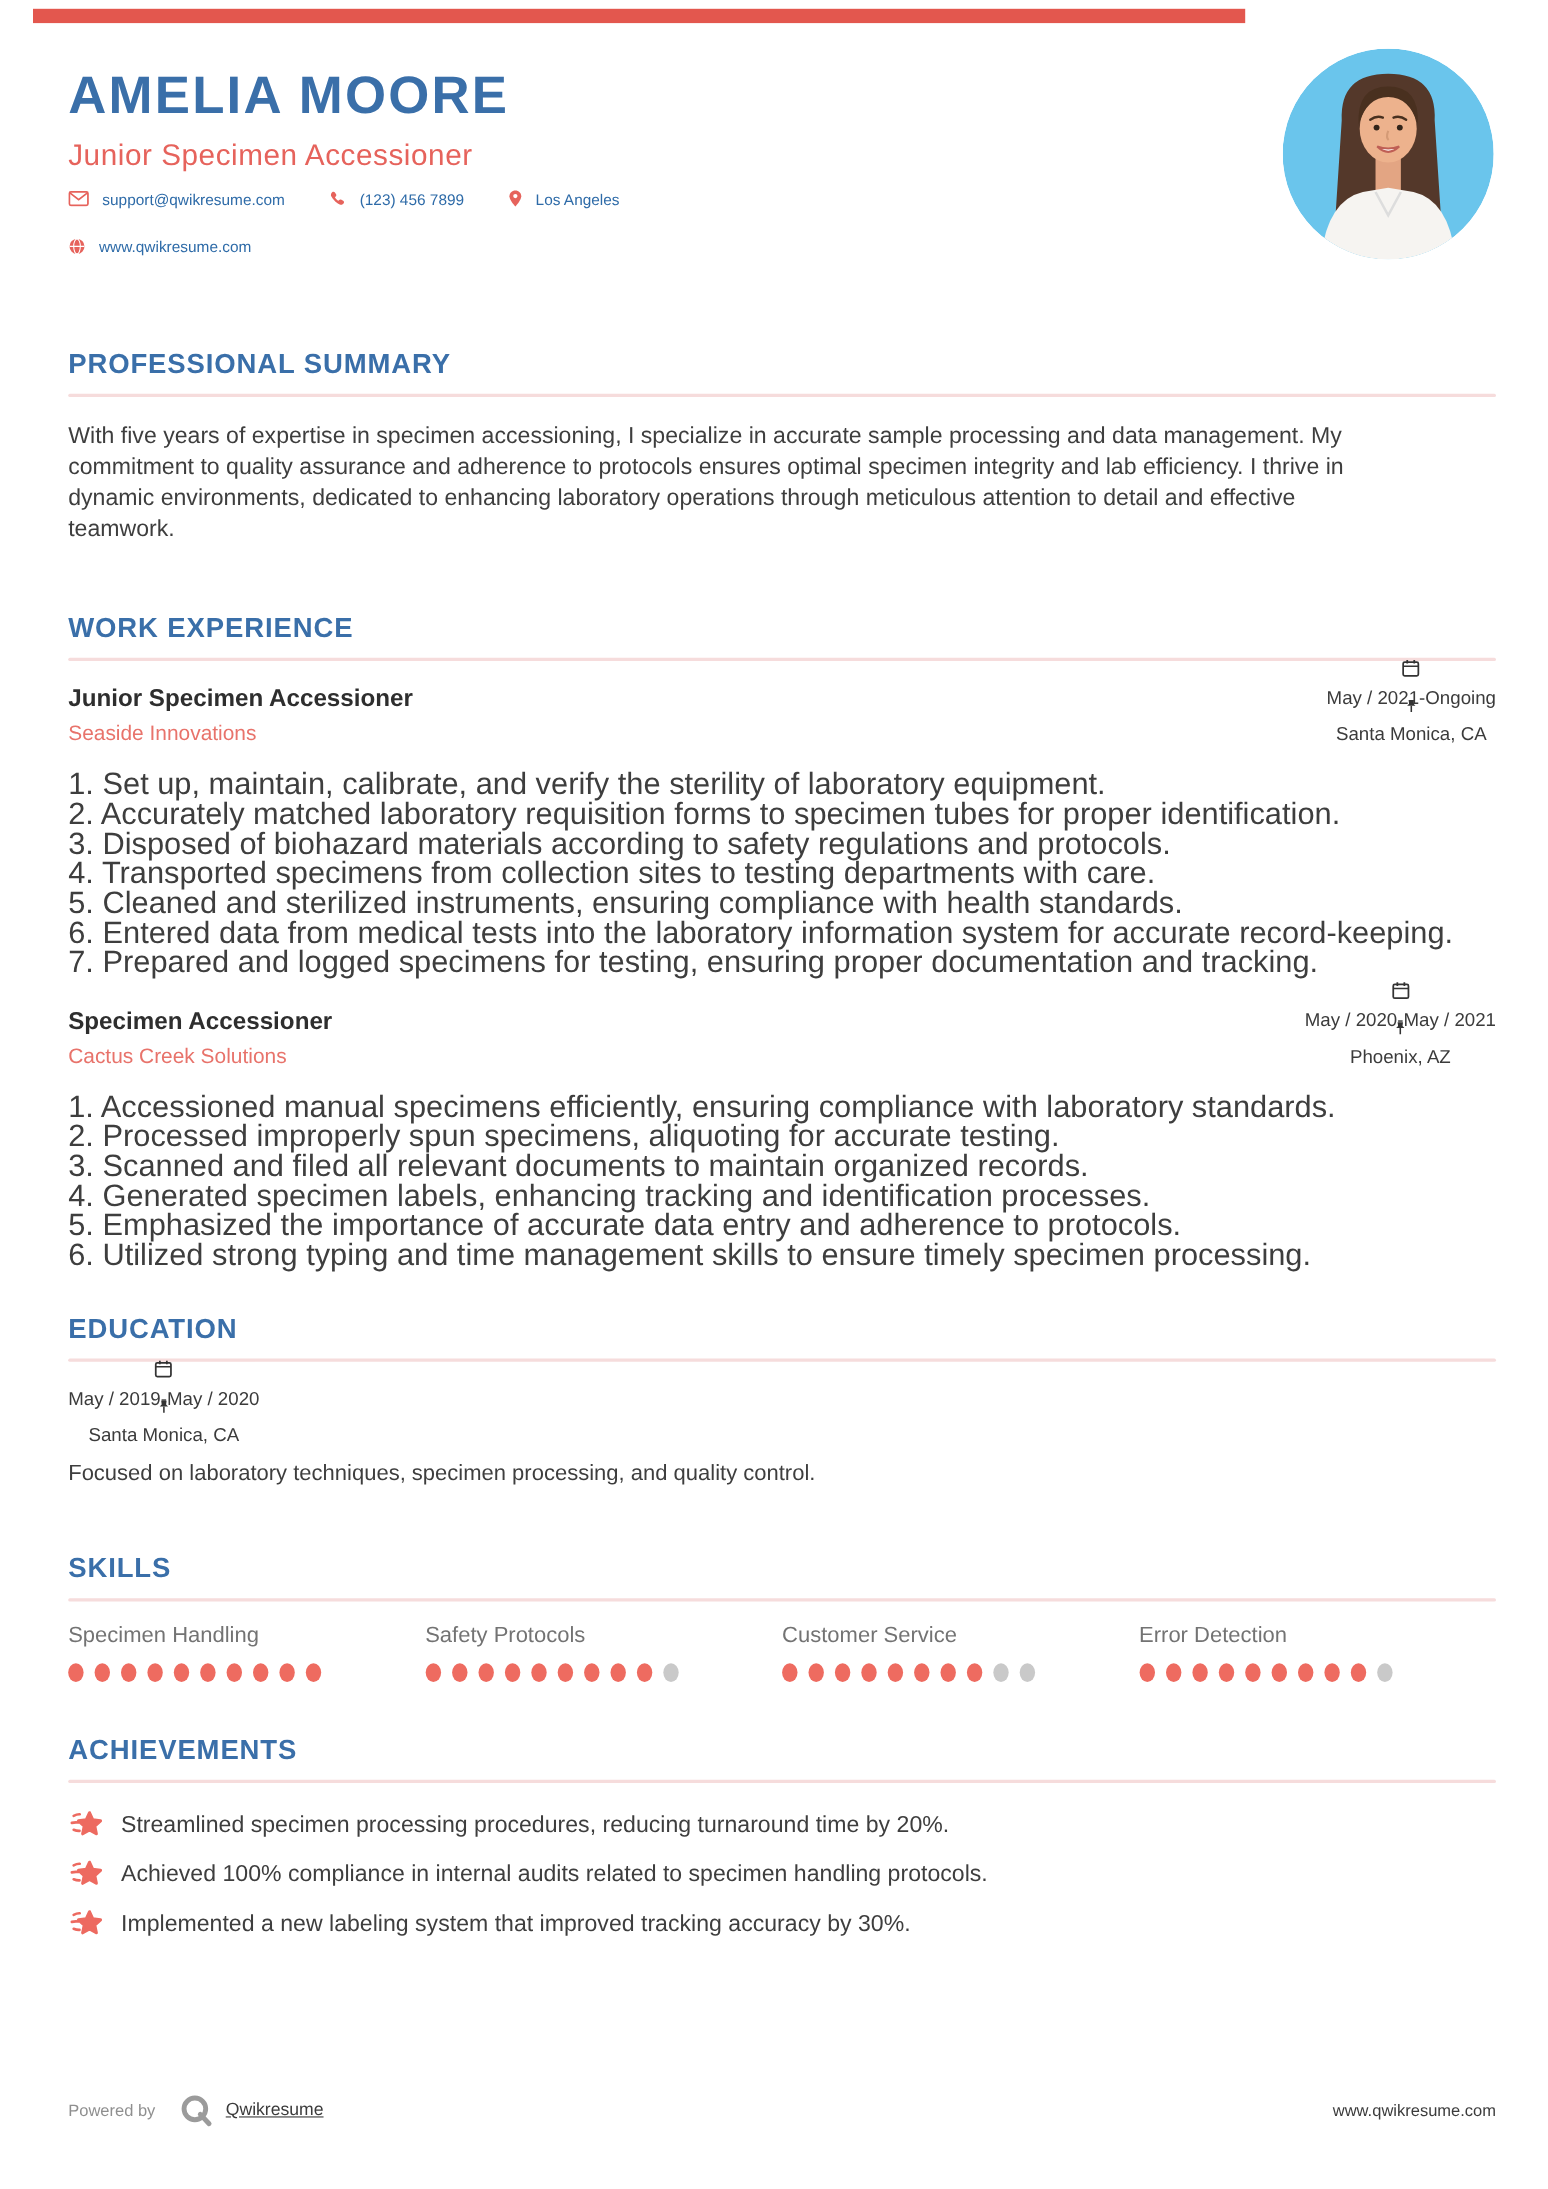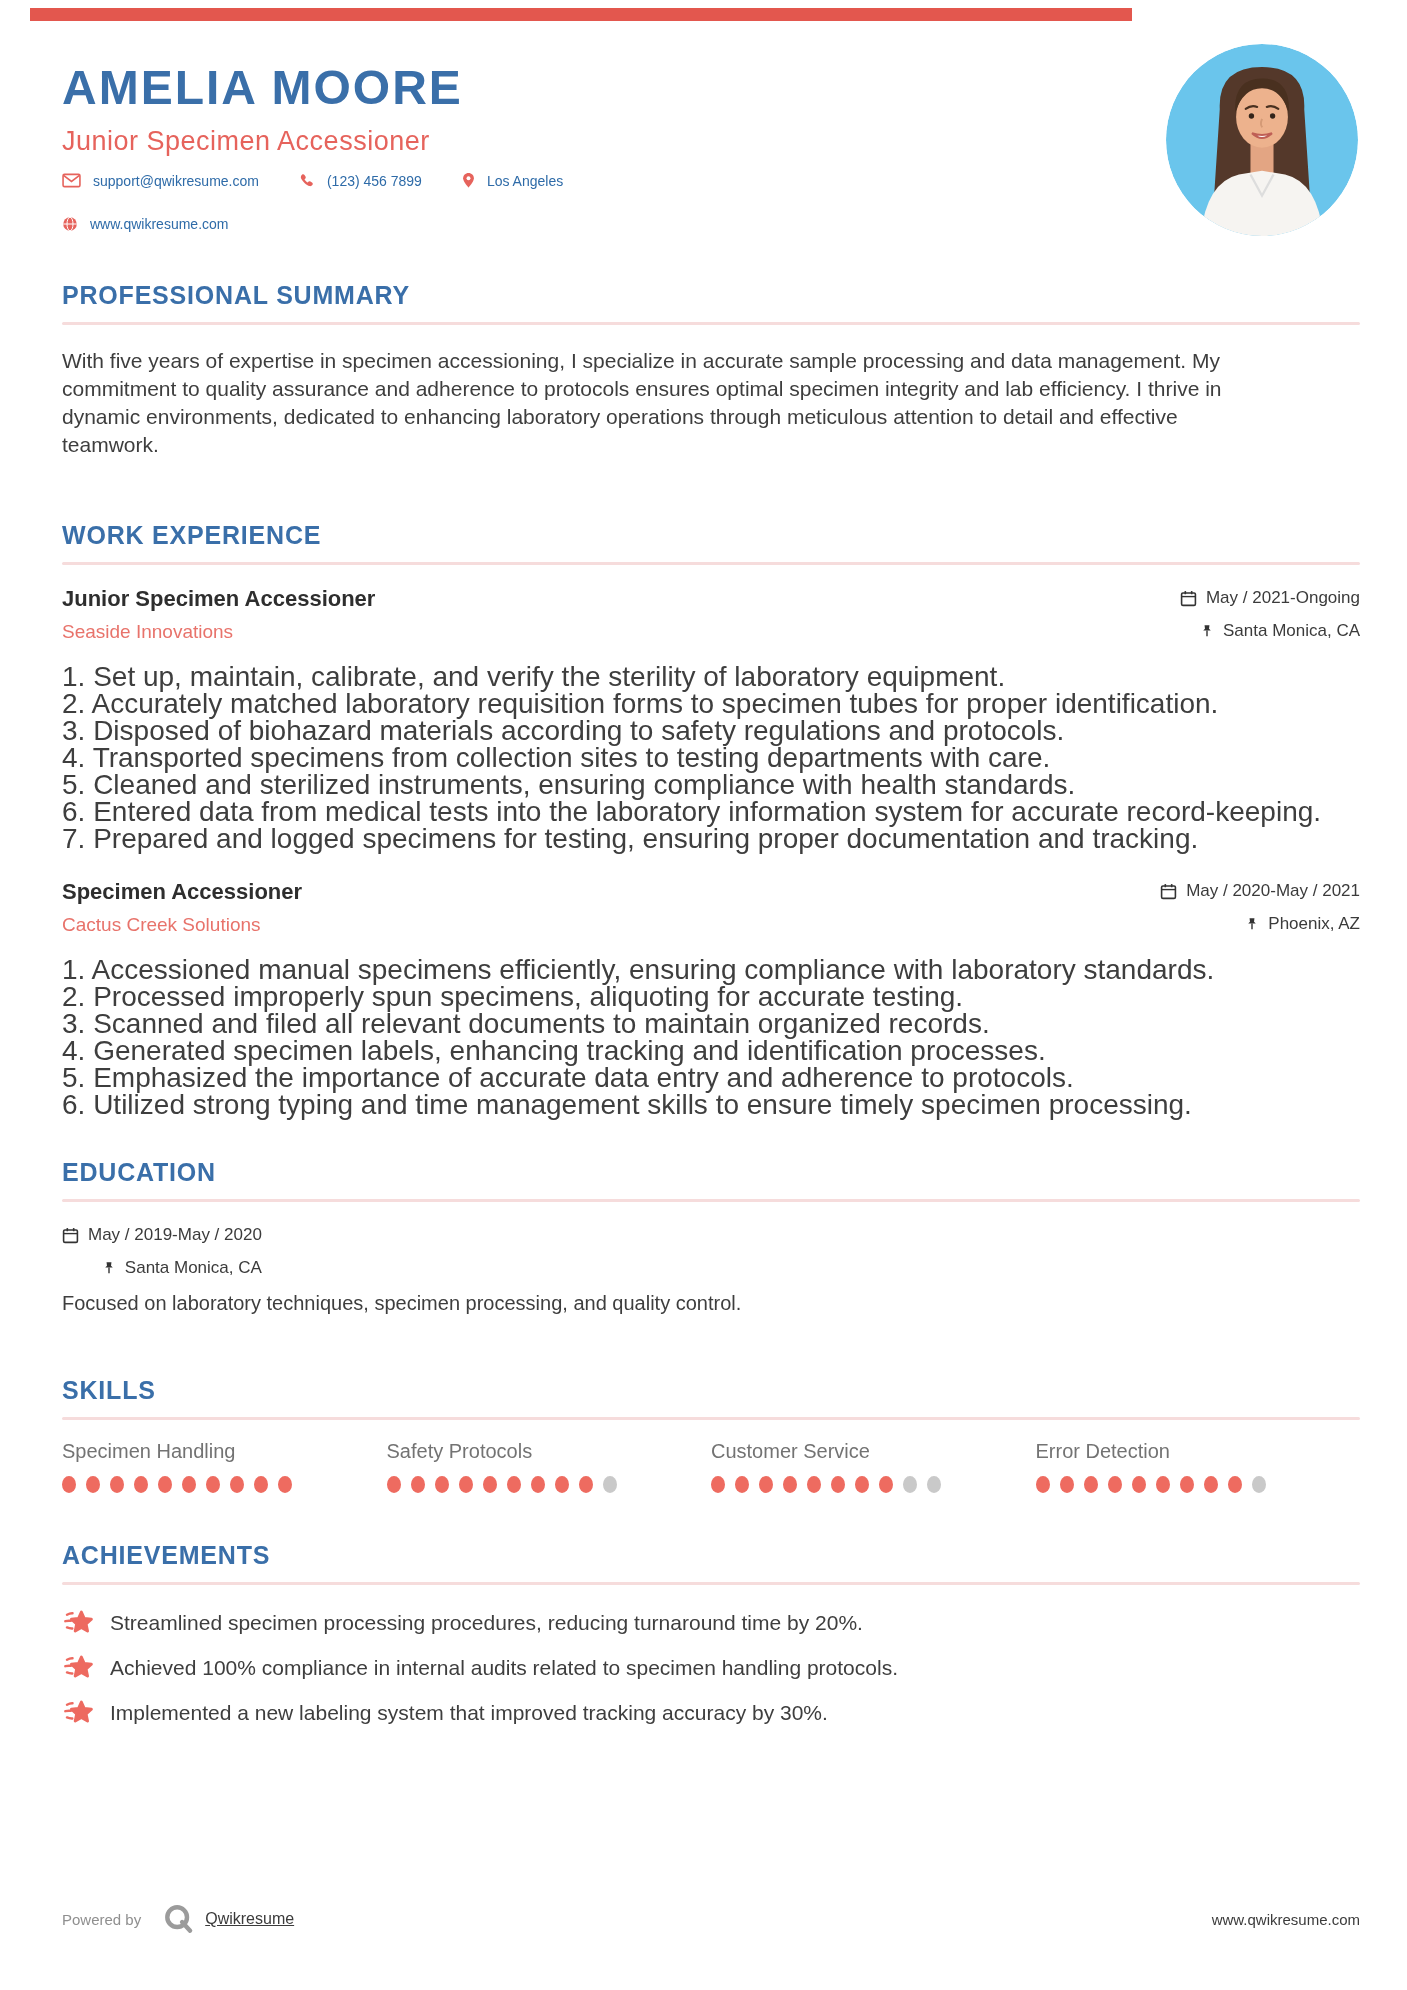--- a/index.html
+++ b/index.html
@@ -15,35 +15,35 @@
   .contact-row.r1{top:172px;}
   .contact-row.r2{top:216px;}
   .contact{display:flex;align-items:center;gap:12px;font-size:14px;color:#2e6ba8;}
   .icon{display:inline-flex;align-items:center;justify-content:center;}
   .coral{color:var(--accent-coral,#e0554d);}
   .dark{color:#333;}
 
   .avatar{position:absolute;left:1166px;top:44px;width:192px;height:192px;border-radius:50%;overflow:hidden;}
 
   
-  .sec{position:absolute;left:62px;width:1298px;}
+  .sec{position:absolute;left:62px;width:1298px;margin-top:36px;}
   .sec h2{margin:0 0 14px;font-size:25px;line-height:1;font-weight:700;letter-spacing:.8px;color:var(--accent-blue,#3a6fa9);}
   .rule{height:3px;background:var(--divider-pink,#f6dcdc);border-radius:2px;}
 
   .sec-summary{top:283px;}
   .sec-summary p{margin:22px 0 0;max-width:1180px;font-size:21px;line-height:28px;color:#3e3e3e;}
 
   .sec-experience{top:523px;}
   .job{margin-top:22px;}
   .job + .job{margin-top:28px;}
   .job-head{display:flex;justify-content:space-between;align-items:flex-start;}
   .job-title{font-size:22px;font-weight:700;color:#2e2e2e;line-height:1.1;}
   .company{margin-top:10px;font-size:19px;color:#e8736b;}
   .meta{text-align:right;}
-  .meta-row{display:flex;justify-content:flex-end;align-items:center;gap:9px;font-size:17px;color:#3b3b3b;height:22px;}
+  .meta-row{display:flex;justify-content:flex-end;align-items:center;gap:9px;font-size:17px;color:#3b3b3b;height:22px;flex-direction:column;}
   .meta-row + .meta-row{margin-top:11px;}
   ol.bullets{list-style:none;counter-reset:b;margin:20px 0 0;padding:0;}
   ol.bullets li{counter-increment:b;font-size:28px;line-height:27px;color:#3e3e3e;}
   ol.bullets li::before{content:counter(b) ". ";}
 
   .sec-education{top:1160px;}
   .edu-head{display:flex;justify-content:space-between;align-items:flex-start;margin-top:22px;}
   .degree{font-size:22px;font-weight:700;color:#2e2e2e;line-height:1.1;}
   .school{margin-top:11px;font-size:19px;color:#e8736b;}
   .edu-desc{margin-top:13px;font-size:20px;color:#3e3e3e;}

